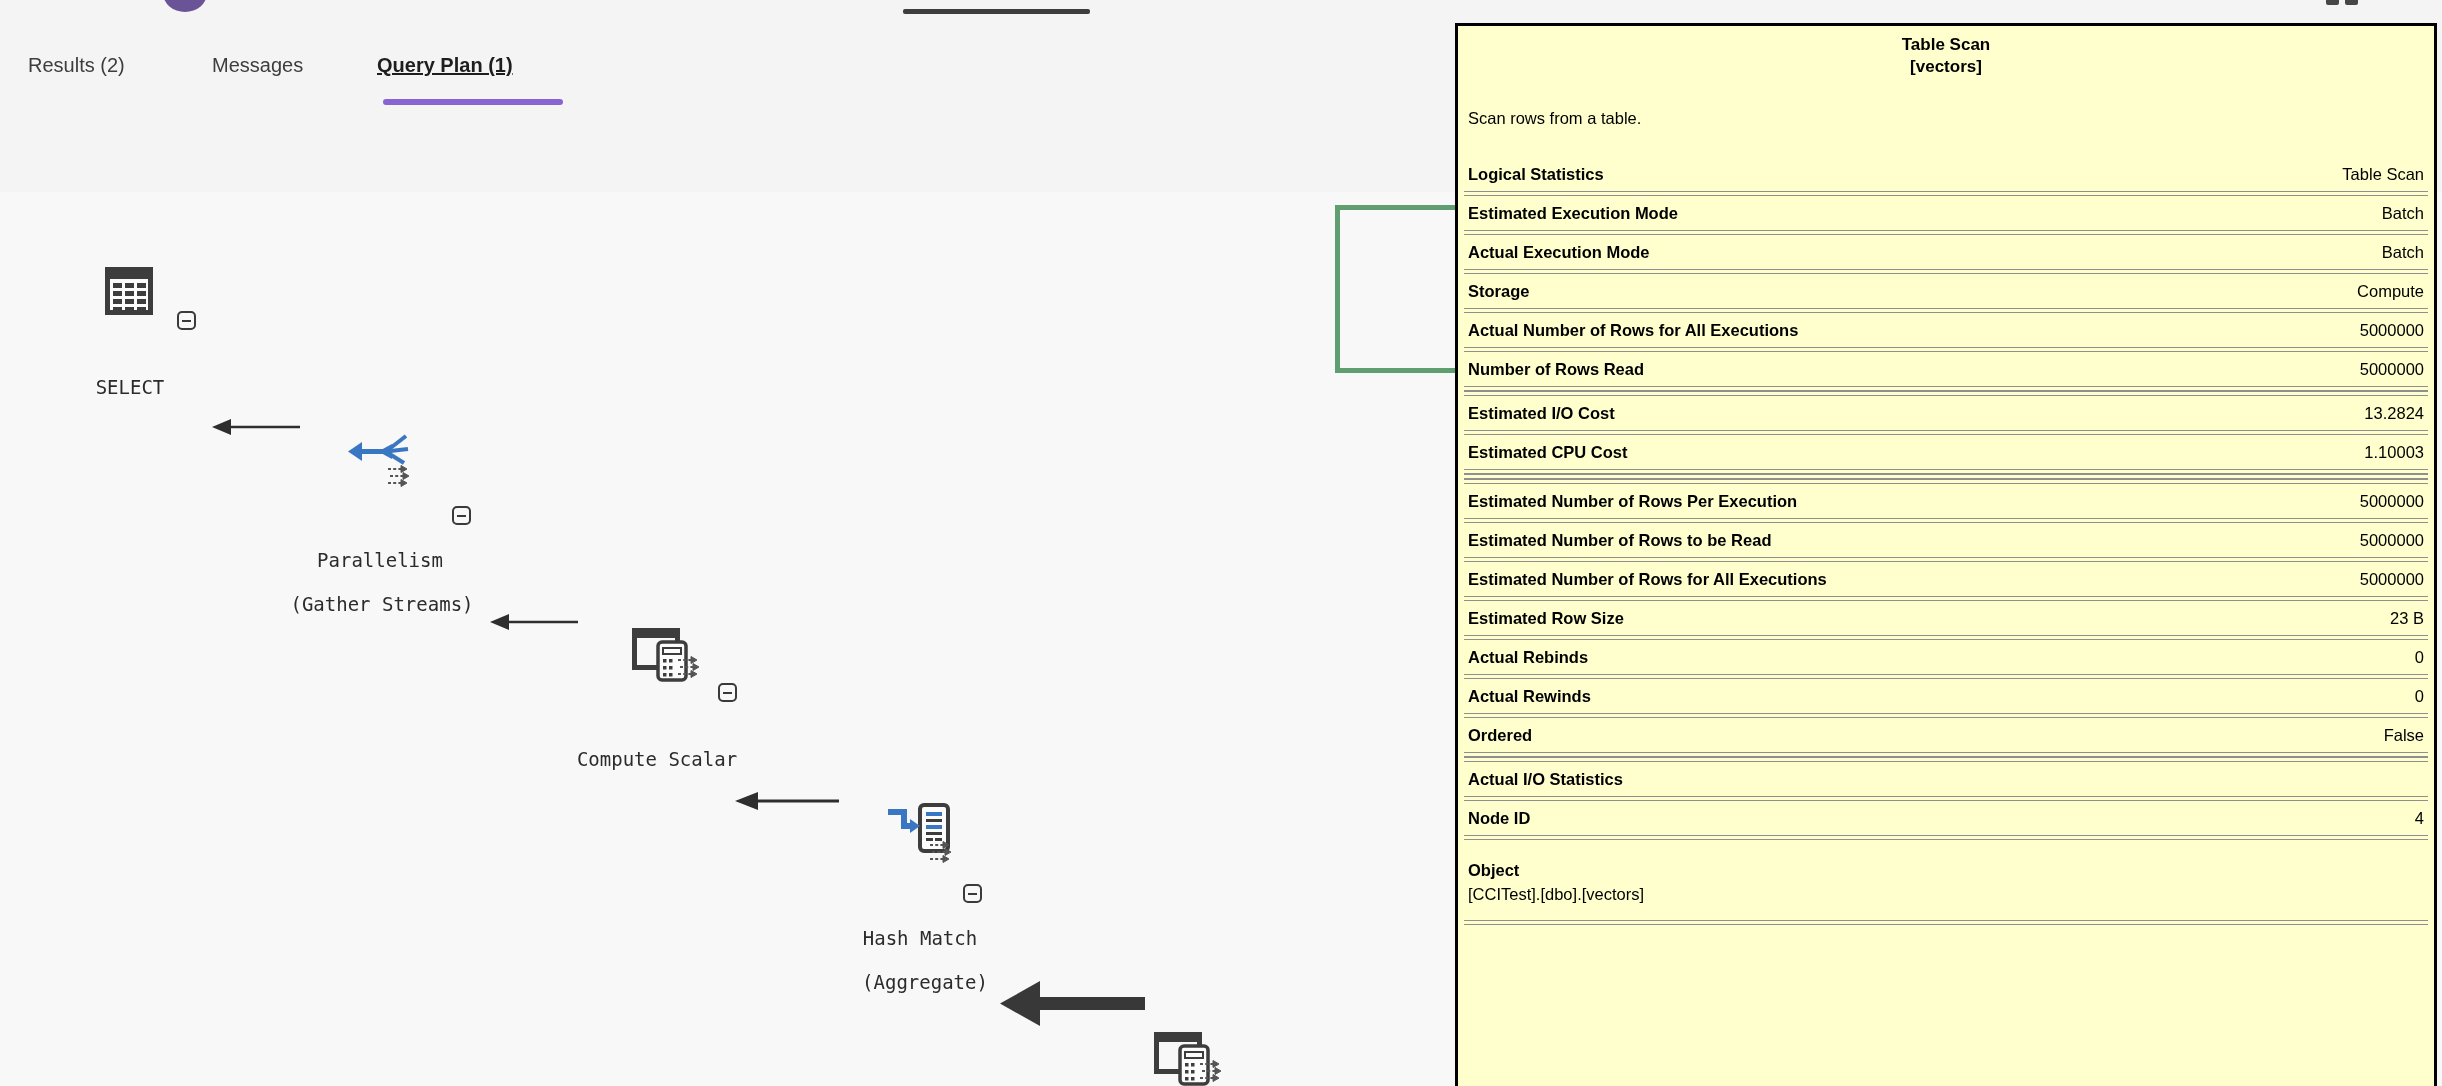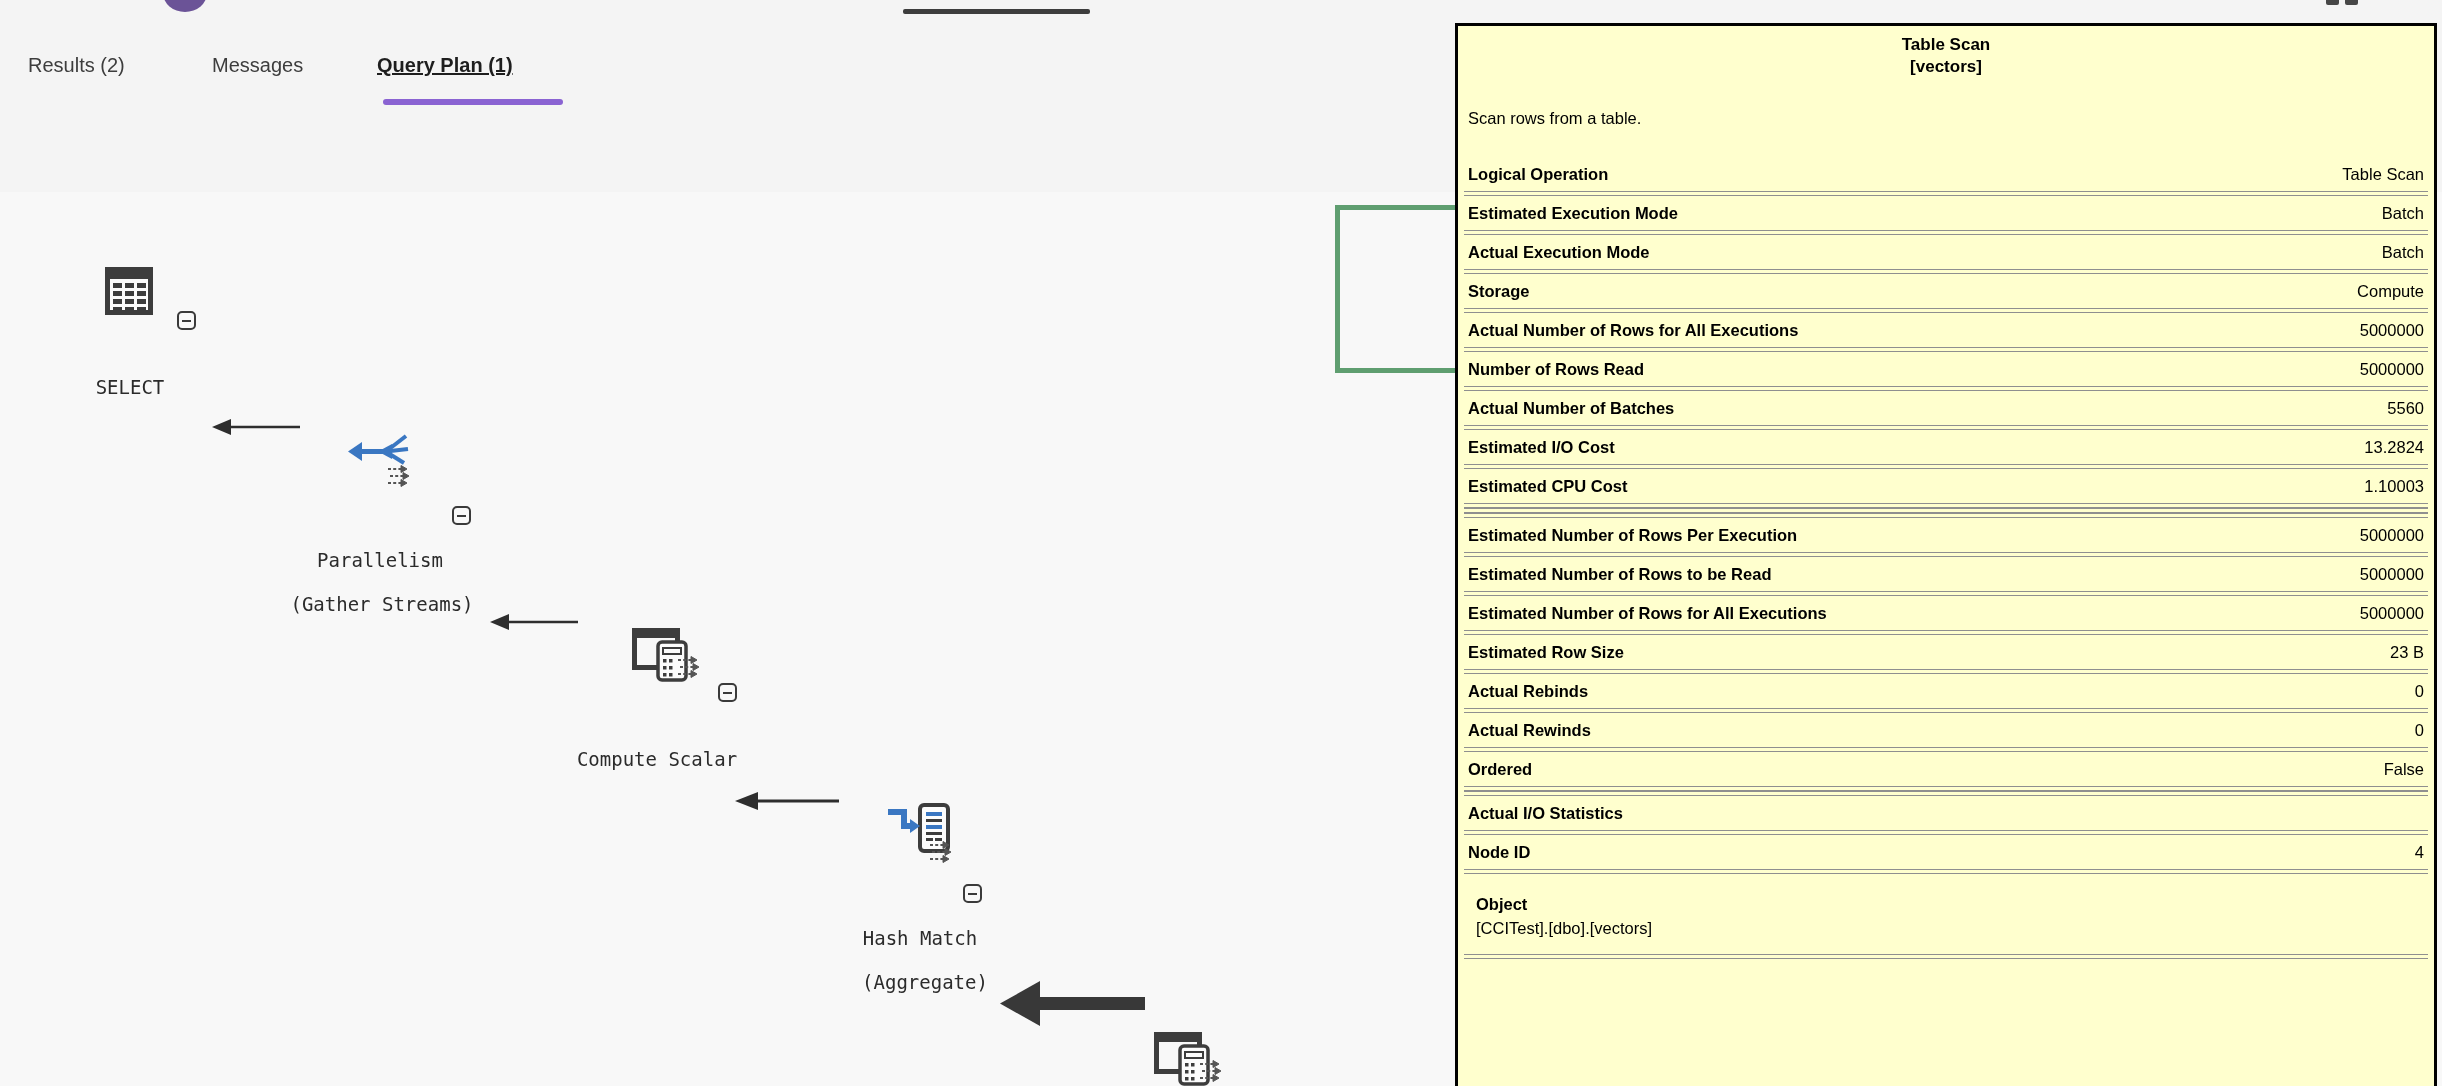--- a/index.html
+++ b/index.html
@@ -35,21 +35,21 @@
   .tooltip{position:absolute;left:1455px;top:23px;width:982px;height:1200px;box-sizing:border-box;
            background:#ffffce;border:3px solid #000;z-index:10;padding:0 6px;color:#000;}
   .tt-title{margin-top:8px;text-align:center;font-weight:bold;font-size:17px;line-height:22px;}
   .tt-desc{margin-top:30px;font-size:16.5px;line-height:20px;padding:0 4px;}
   .tt-rows{margin-top:29px;}
   .tt-row{height:34px;display:flex;justify-content:space-between;align-items:center;
           padding:0 4px;font-size:16.5px;}
   .tt-label{font-weight:bold;}
   .tt-value{text-align:right;}
   .tt-divider{height:5px;box-sizing:border-box;border-top:1.5px solid #8f8f8f;border-bottom:1.5px solid #8f8f8f;}
-  .tt-object{margin-top:18px;padding:0 4px;font-size:16.5px;line-height:24px;margin-left:8px;}
+  .tt-object{margin-top:18px;padding:0 4px;font-size:16.5px;line-height:24px;}
   .tt-object .obj-label{font-weight:bold;}
   .tt-object-divider{margin-top:14px;height:5px;box-sizing:border-box;
                      border-top:1.5px solid #8f8f8f;border-bottom:1.5px solid #8f8f8f;}
 </style>
 </head>
 <body>
 
 <div id="screen">
 
   <div class="topbar">
@@ -249,21 +249,21 @@
   </div>
 
   <div class="tooltip">
     <div class="tt-title">
       <div>Table Scan</div>
       <div>[vectors]</div>
     </div>
     <div class="tt-desc">Scan rows from a table.</div>
     <div class="tt-rows" id="tt-rows">
         <div class="tt-row">
-          <span class="tt-label">Logical Operation</span>
+          <span class="tt-label">Logical Statistics</span>
           <span class="tt-value">Table Scan</span>
         </div>
         <div class="tt-divider"></div>
         <div class="tt-row">
           <span class="tt-label">Estimated Execution Mode</span>
           <span class="tt-value">Batch</span>
         </div>
         <div class="tt-divider"></div>
         <div class="tt-row">
           <span class="tt-label">Actual Execution Mode</span>
@@ -278,24 +278,20 @@
         <div class="tt-row">
           <span class="tt-label">Actual Number of Rows for All Executions</span>
           <span class="tt-value">5000000</span>
         </div>
         <div class="tt-divider"></div>
         <div class="tt-row">
           <span class="tt-label">Number of Rows Read</span>
           <span class="tt-value">5000000</span>
         </div>
         <div class="tt-divider"></div>
-        <div class="tt-row">
-          <span class="tt-label">Actual Number of Batches</span>
-          <span class="tt-value">5560</span>
-        </div>
         <div class="tt-divider"></div>
         <div class="tt-row">
           <span class="tt-label">Estimated I/O Cost</span>
           <span class="tt-value">13.2824</span>
         </div>
         <div class="tt-divider"></div>
         <div class="tt-row">
           <span class="tt-label">Estimated CPU Cost</span>
           <span class="tt-value">1.10003</span>
         </div>

